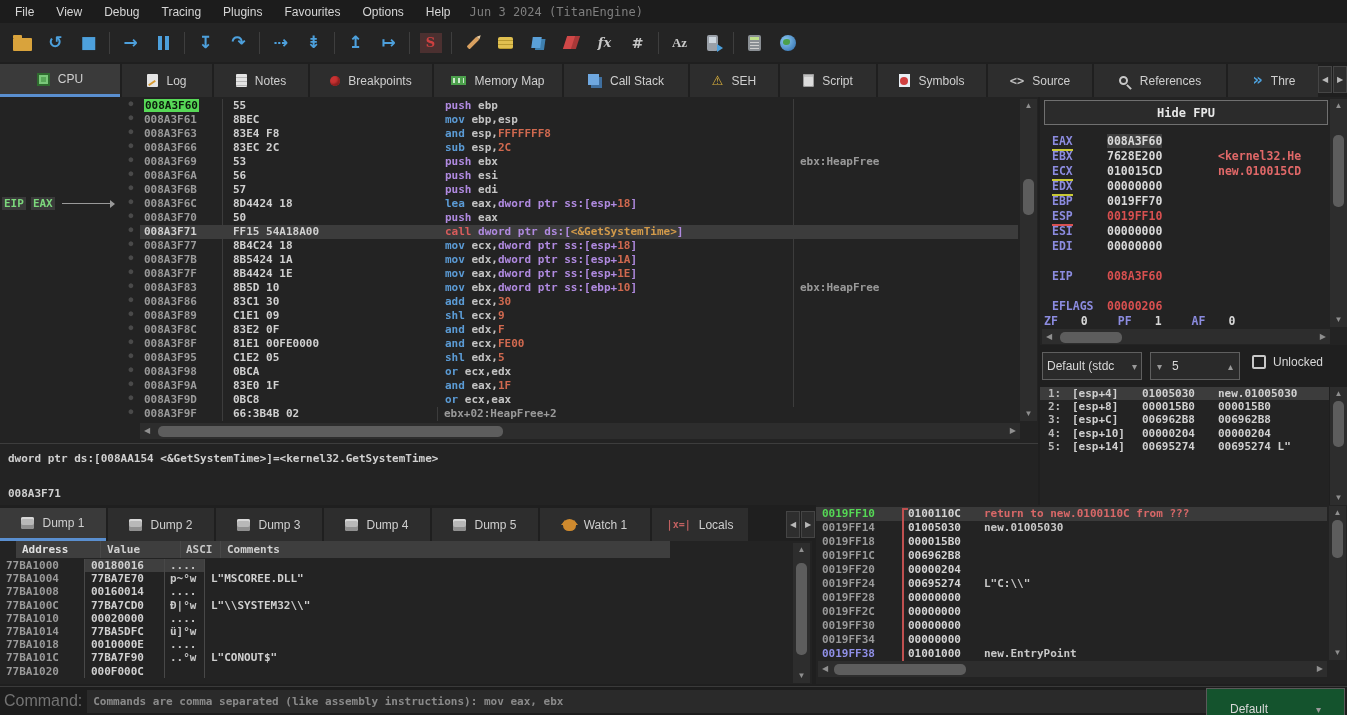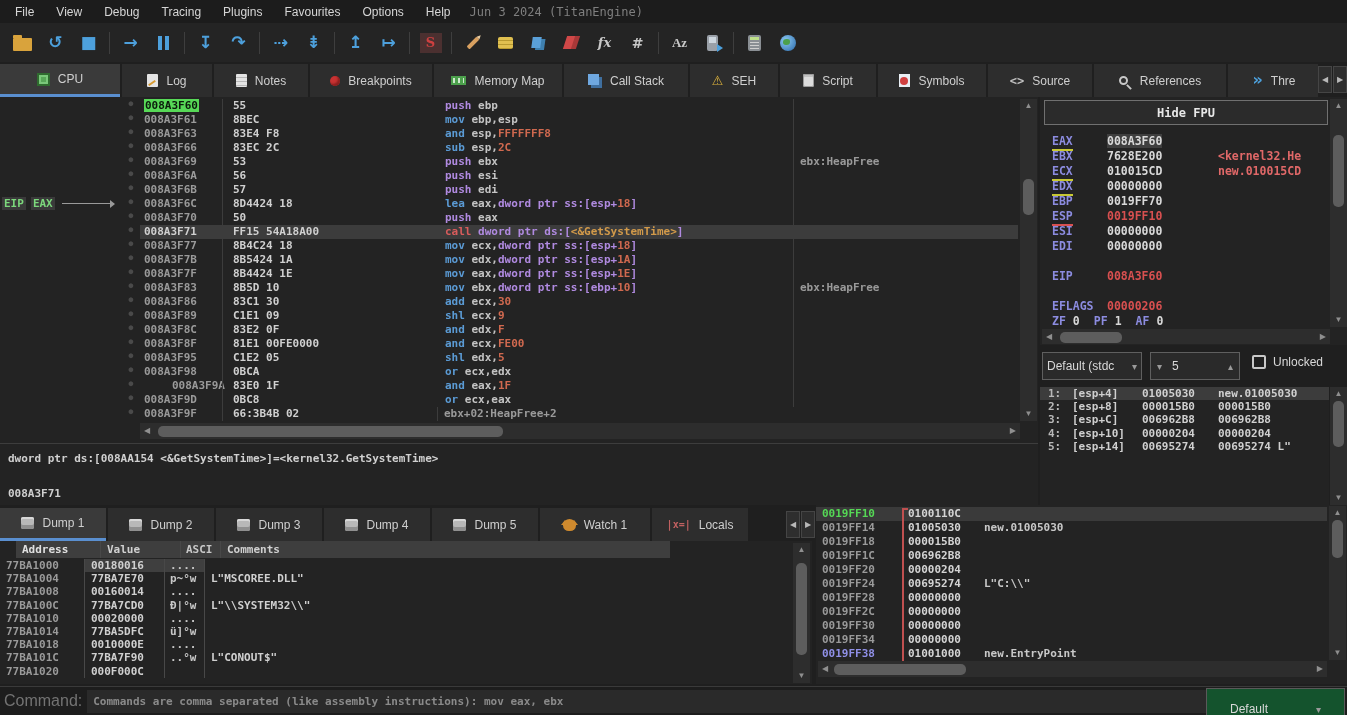--- a/index.html
+++ b/index.html
@@ -89,21 +89,21 @@
 .hidefpu{position:absolute;left:1044px;top:100px;width:284px;height:25px;background:#2b2b2b;border:1px solid #707070;color:#e8e8e8;font:700 12px "DejaVu Sans Mono",monospace;cursor:pointer}
 .regrows{position:absolute;left:1040px;top:134px;width:288px;font:700 11.5px "DejaVu Sans Mono",monospace}
 .rrow{display:flex;height:15px;line-height:15px;white-space:pre}
 .rrow.gap{margin-top:15px}
 .rn{width:55px;margin-left:12px;color:#8c8ce0;flex:none}
 .rn i{font-style:normal;display:inline-block}
 .rn.uly i{border-bottom:2px solid #c8c832}.rn.ulr i{border-bottom:2px solid #d85050}
 .rv{width:111px;color:#d8d8d8;flex:none}
 .rv.red{color:#d85050}.rv i{font-style:normal}.rv.sel i{background:#3f3f3f}
 .rnote{color:#e06868;overflow:hidden;white-space:pre}
-.flagrow{display:flex;height:15px;line-height:15px;margin-left:12px;gap:0;font:700 11.5px "DejaVu Sans Mono",monospace}
+.flagrow{display:flex;height:15px;line-height:15px;margin-left:4px;gap:16px;font:700 11.5px "DejaVu Sans Mono",monospace}
 .flagrow b{color:#8c8ce0;font-weight:700}.flagrow span{color:#d8d8d8;margin:0 14px 0 7px}
 
 .ccdrop{position:absolute;left:1042px;top:352px;width:100px;height:28px;background:#2a2a2a;border:1px solid #5f5f5f;display:flex;align-items:center;font-size:12px;color:#d8d8d8;padding:0 4px;cursor:pointer}
 .ccdrop .lbl{overflow:hidden;white-space:nowrap;width:82px}
 .ccdrop .da{margin-left:auto;color:#9a9a9a;font-size:10px}
 .ccspin{position:absolute;left:1150px;top:352px;width:90px;height:28px;background:#2a2a2a;border:1px solid #5f5f5f;display:flex;align-items:center;font:12px "Liberation Sans",sans-serif;color:#d8d8d8;padding:0 6px}
 .ccspin .mid{flex:1;text-align:left;padding-left:10px}
 .ccspin span.ar{color:#9a9a9a;font-size:10px;cursor:pointer}
 .ccunlock{position:absolute;left:1252px;top:355px;display:flex;align-items:center;gap:7px;font-size:12px;color:#d8d8d8}
 .cbox{width:14px;height:14px;border:2px solid #c8c8c8;background:transparent;border-radius:2px;cursor:pointer}
@@ -317,21 +317,21 @@
       <div class="drow"><span class="dot">●</span><span class="dc-a"><i style="font-style: normal;">008A3F77</i></span><span class="dc-b">8B4C24 18</span><span class="dc-i"><span class="tk-b">mov</span><span class="tk-s"> ecx,</span><span class="tk-p">dword ptr ss:[esp+</span><span class="tk-r">18</span><span class="tk-p">]</span></span><span class="dc-c"></span></div>
       <div class="drow"><span class="dot">●</span><span class="dc-a"><i style="font-style: normal;">008A3F7B</i></span><span class="dc-b">8B5424 1A</span><span class="dc-i"><span class="tk-b">mov</span><span class="tk-s"> edx,</span><span class="tk-p">dword ptr ss:[esp+</span><span class="tk-r">1A</span><span class="tk-p">]</span></span><span class="dc-c"></span></div>
       <div class="drow"><span class="dot">●</span><span class="dc-a"><i style="font-style: normal;">008A3F7F</i></span><span class="dc-b">8B4424 1E</span><span class="dc-i"><span class="tk-b">mov</span><span class="tk-s"> eax,</span><span class="tk-p">dword ptr ss:[esp+</span><span class="tk-r">1E</span><span class="tk-p">]</span></span><span class="dc-c"></span></div>
       <div class="drow"><span class="dot">●</span><span class="dc-a"><i style="font-style: normal;">008A3F83</i></span><span class="dc-b">8B5D 10</span><span class="dc-i"><span class="tk-b">mov</span><span class="tk-s"> ebx,</span><span class="tk-p">dword ptr ss:[ebp+</span><span class="tk-r">10</span><span class="tk-p">]</span></span><span class="dc-c">ebx:HeapFree</span></div>
       <div class="drow"><span class="dot">●</span><span class="dc-a"><i style="font-style: normal;">008A3F86</i></span><span class="dc-b">83C1 30</span><span class="dc-i"><span class="tk-b">add</span><span class="tk-s"> ecx,</span><span class="tk-r">30</span></span><span class="dc-c"></span></div>
       <div class="drow"><span class="dot">●</span><span class="dc-a"><i style="font-style: normal;">008A3F89</i></span><span class="dc-b">C1E1 09</span><span class="dc-i"><span class="tk-b">shl</span><span class="tk-s"> ecx,</span><span class="tk-r">9</span></span><span class="dc-c"></span></div>
       <div class="drow"><span class="dot">●</span><span class="dc-a"><i style="font-style: normal;">008A3F8C</i></span><span class="dc-b">83E2 0F</span><span class="dc-i"><span class="tk-b">and</span><span class="tk-s"> edx,</span><span class="tk-r">F</span></span><span class="dc-c"></span></div>
       <div class="drow"><span class="dot">●</span><span class="dc-a"><i style="font-style: normal;">008A3F8F</i></span><span class="dc-b">81E1 00FE0000</span><span class="dc-i"><span class="tk-b">and</span><span class="tk-s"> ecx,</span><span class="tk-r">FE00</span></span><span class="dc-c"></span></div>
       <div class="drow"><span class="dot">●</span><span class="dc-a"><i style="font-style: normal;">008A3F95</i></span><span class="dc-b">C1E2 05</span><span class="dc-i"><span class="tk-b">shl</span><span class="tk-s"> edx,</span><span class="tk-r">5</span></span><span class="dc-c"></span></div>
       <div class="drow"><span class="dot">●</span><span class="dc-a"><i style="font-style: normal;">008A3F98</i></span><span class="dc-b">0BCA</span><span class="dc-i"><span class="tk-b">or</span><span class="tk-s"> ecx,edx</span></span><span class="dc-c"></span></div>
-      <div class="drow"><span class="dot">●</span><span class="dc-a"><i style="font-style: normal; margin-left: 28px;">008A3F9A</i></span><span class="dc-b">83E0 1F</span><span class="dc-i"><span class="tk-b">and</span><span class="tk-s"> eax,</span><span class="tk-r">1F</span></span><span class="dc-c"></span></div>
+      <div class="drow"><span class="dot">●</span><span class="dc-a"><i style="font-style: normal;">008A3F9A</i></span><span class="dc-b">83E0 1F</span><span class="dc-i"><span class="tk-b">and</span><span class="tk-s"> eax,</span><span class="tk-r">1F</span></span><span class="dc-c"></span></div>
       <div class="drow"><span class="dot">●</span><span class="dc-a"><i style="font-style: normal;">008A3F9D</i></span><span class="dc-b">0BC8</span><span class="dc-i"><span class="tk-b">or</span><span class="tk-s"> ecx,eax</span></span><span class="dc-c"></span></div>
       <div class="drow"><span class="dot">●</span><span class="dc-a"><i style="font-style: normal;">008A3F9F</i></span><span class="dc-b">66:3B4B 02</span><span class="dc-c">ebx+02:HeapFree+2</span></div>
     </div>
   <div class="jmp"></div>
 </div>
 
 <div class="infobox">
   <div class="l1">dword ptr ds:[008AA154 &lt;&amp;GetSystemTime&gt;]=&lt;kernel32.GetSystemTime&gt;</div>
   <div class="l2">008A3F71</div>
 </div>
@@ -429,21 +429,21 @@
     <div class="dmrow"><span class="dm1">77BA100C</span><span class="dm2">77BA7CD0</span><span class="dm3">Ð|°w</span><span class="dm4">L"\\SYSTEM32\\"</span></div>
     <div class="dmrow"><span class="dm1">77BA1010</span><span class="dm2">00020000</span><span class="dm3">....</span><span class="dm4"></span></div>
     <div class="dmrow"><span class="dm1">77BA1014</span><span class="dm2">77BA5DFC</span><span class="dm3">ü]°w</span><span class="dm4"></span></div>
     <div class="dmrow"><span class="dm1">77BA1018</span><span class="dm2">0010000E</span><span class="dm3">....</span><span class="dm4"></span></div>
     <div class="dmrow"><span class="dm1">77BA101C</span><span class="dm2">77BA7F90</span><span class="dm3">..°w</span><span class="dm4">L"CONOUT$"</span></div>
     <div class="dmrow"><span class="dm1">77BA1020</span><span class="dm2">000F000C</span><span class="dm3"></span><span class="dm4"></span></div>
   </div>
 
 <div class="stack"></div>
 <div class="stackrows" id="stackRows">
-    <div class="srow sel"><span class="st-a green">0019FF10</span><span class="st-v">0100110C</span></div>
+    <div class="srow sel"><span class="st-a green">0019FF10</span><span class="st-v">0100110C</span><span class="st-c red">return to new.0100110C from ???</span></div>
     <div class="srow"><span class="st-a">0019FF14</span><span class="st-v">01005030</span><span class="st-c">new.01005030</span></div>
     <div class="srow"><span class="st-a">0019FF18</span><span class="st-v">000015B0</span><span class="st-c"></span></div>
     <div class="srow"><span class="st-a">0019FF1C</span><span class="st-v">006962B8</span><span class="st-c"></span></div>
     <div class="srow"><span class="st-a">0019FF20</span><span class="st-v">00000204</span><span class="st-c"></span></div>
     <div class="srow"><span class="st-a">0019FF24</span><span class="st-v">00695274</span><span class="st-c">L"C:\\"</span></div>
     <div class="srow"><span class="st-a">0019FF28</span><span class="st-v">00000000</span><span class="st-c"></span></div>
     <div class="srow"><span class="st-a">0019FF2C</span><span class="st-v">00000000</span><span class="st-c"></span></div>
     <div class="srow"><span class="st-a">0019FF30</span><span class="st-v">00000000</span><span class="st-c"></span></div>
     <div class="srow"><span class="st-a">0019FF34</span><span class="st-v">00000000</span><span class="st-c"></span></div>
     <div class="srow"><span class="st-a purple">0019FF38</span><span class="st-v">01001000</span><span class="st-c">new.EntryPoint</span></div>

